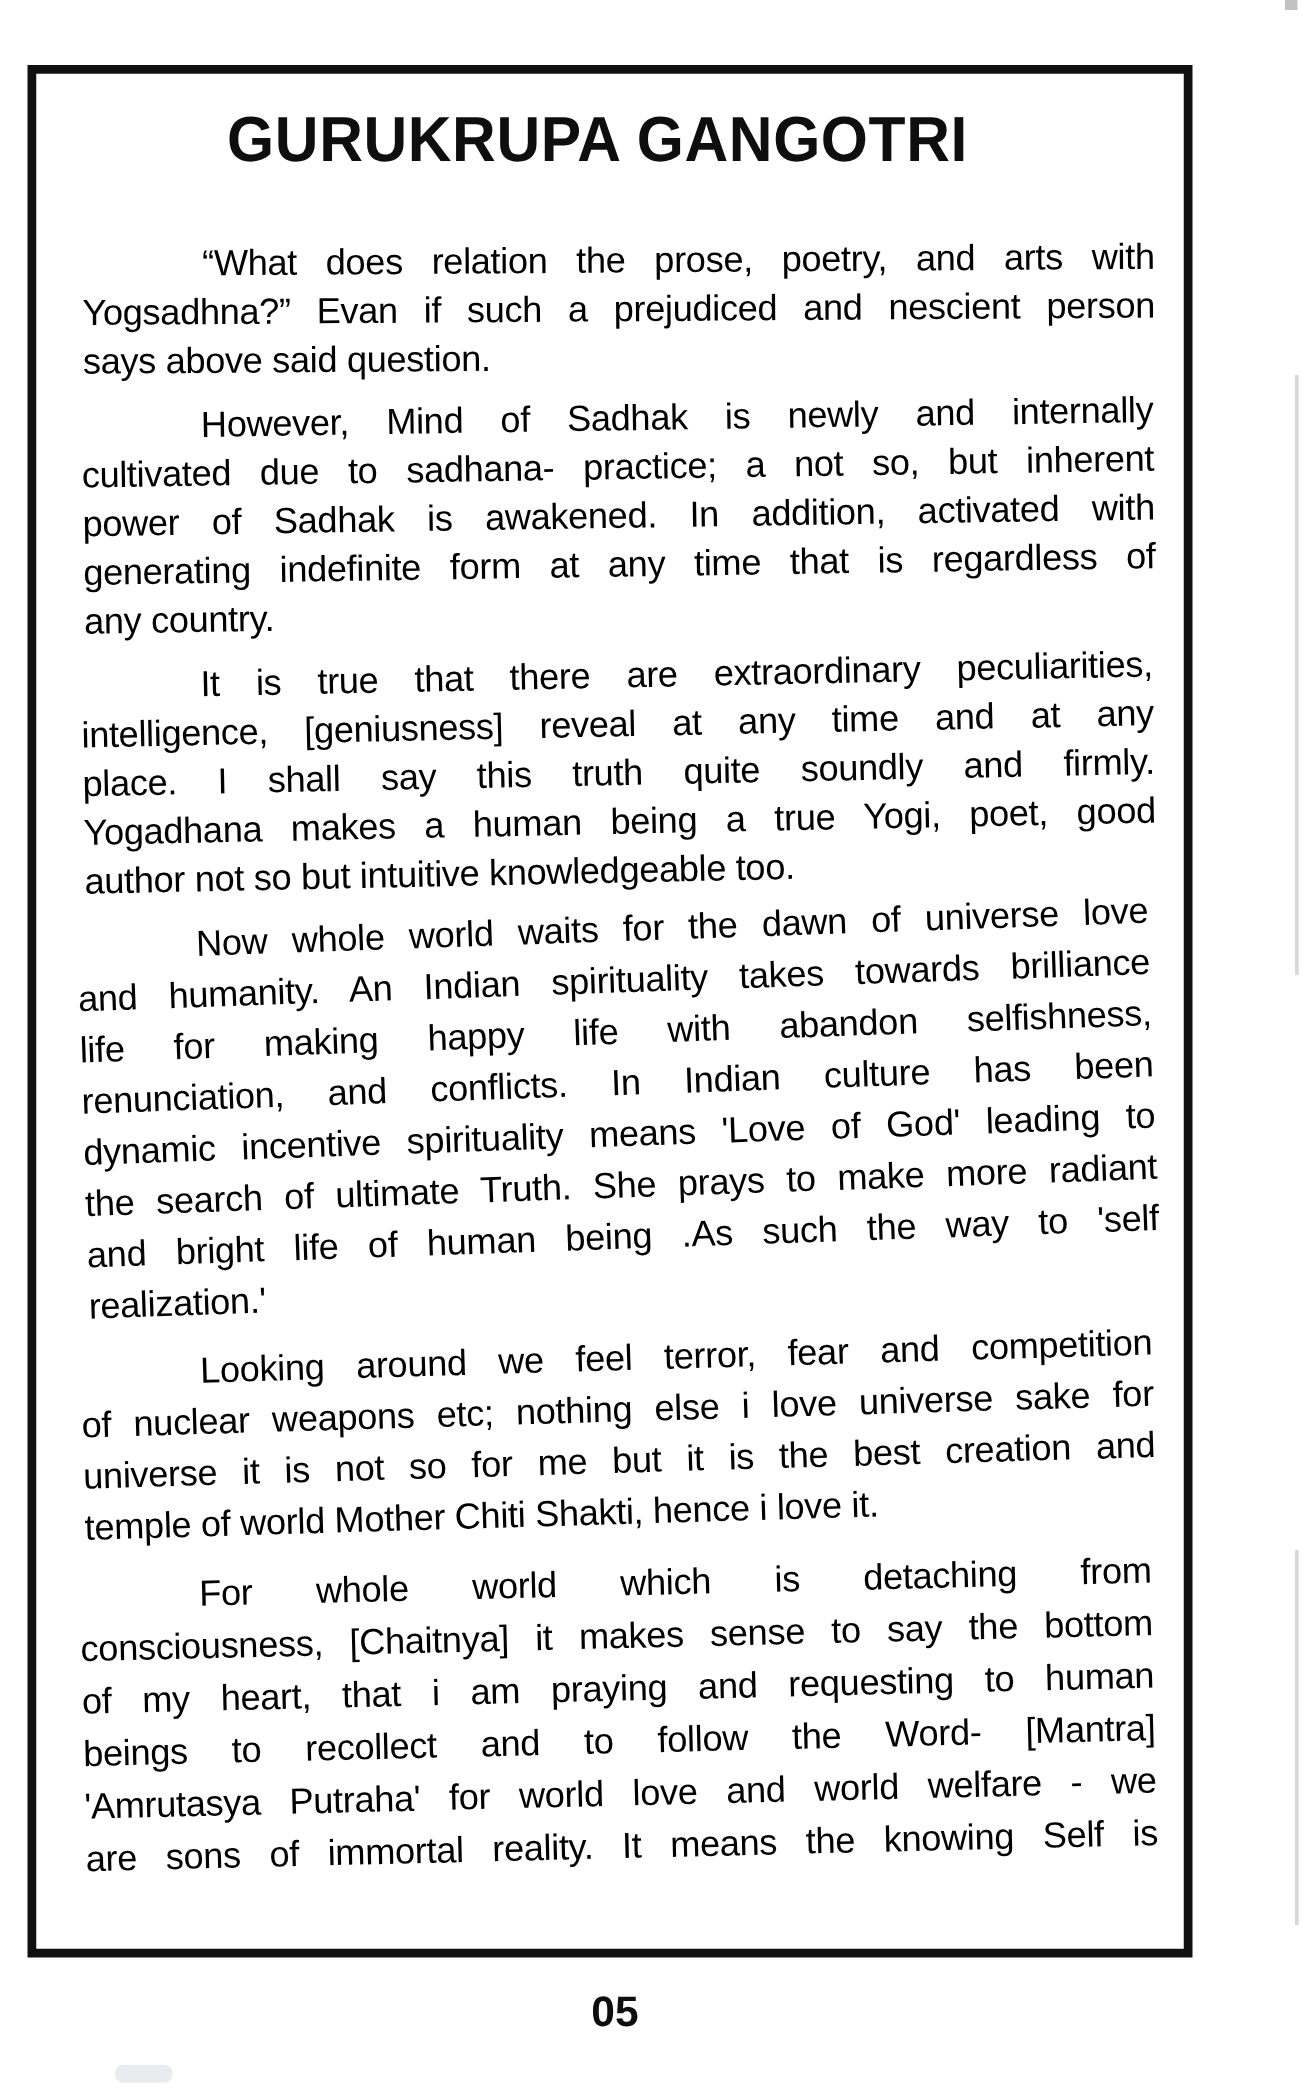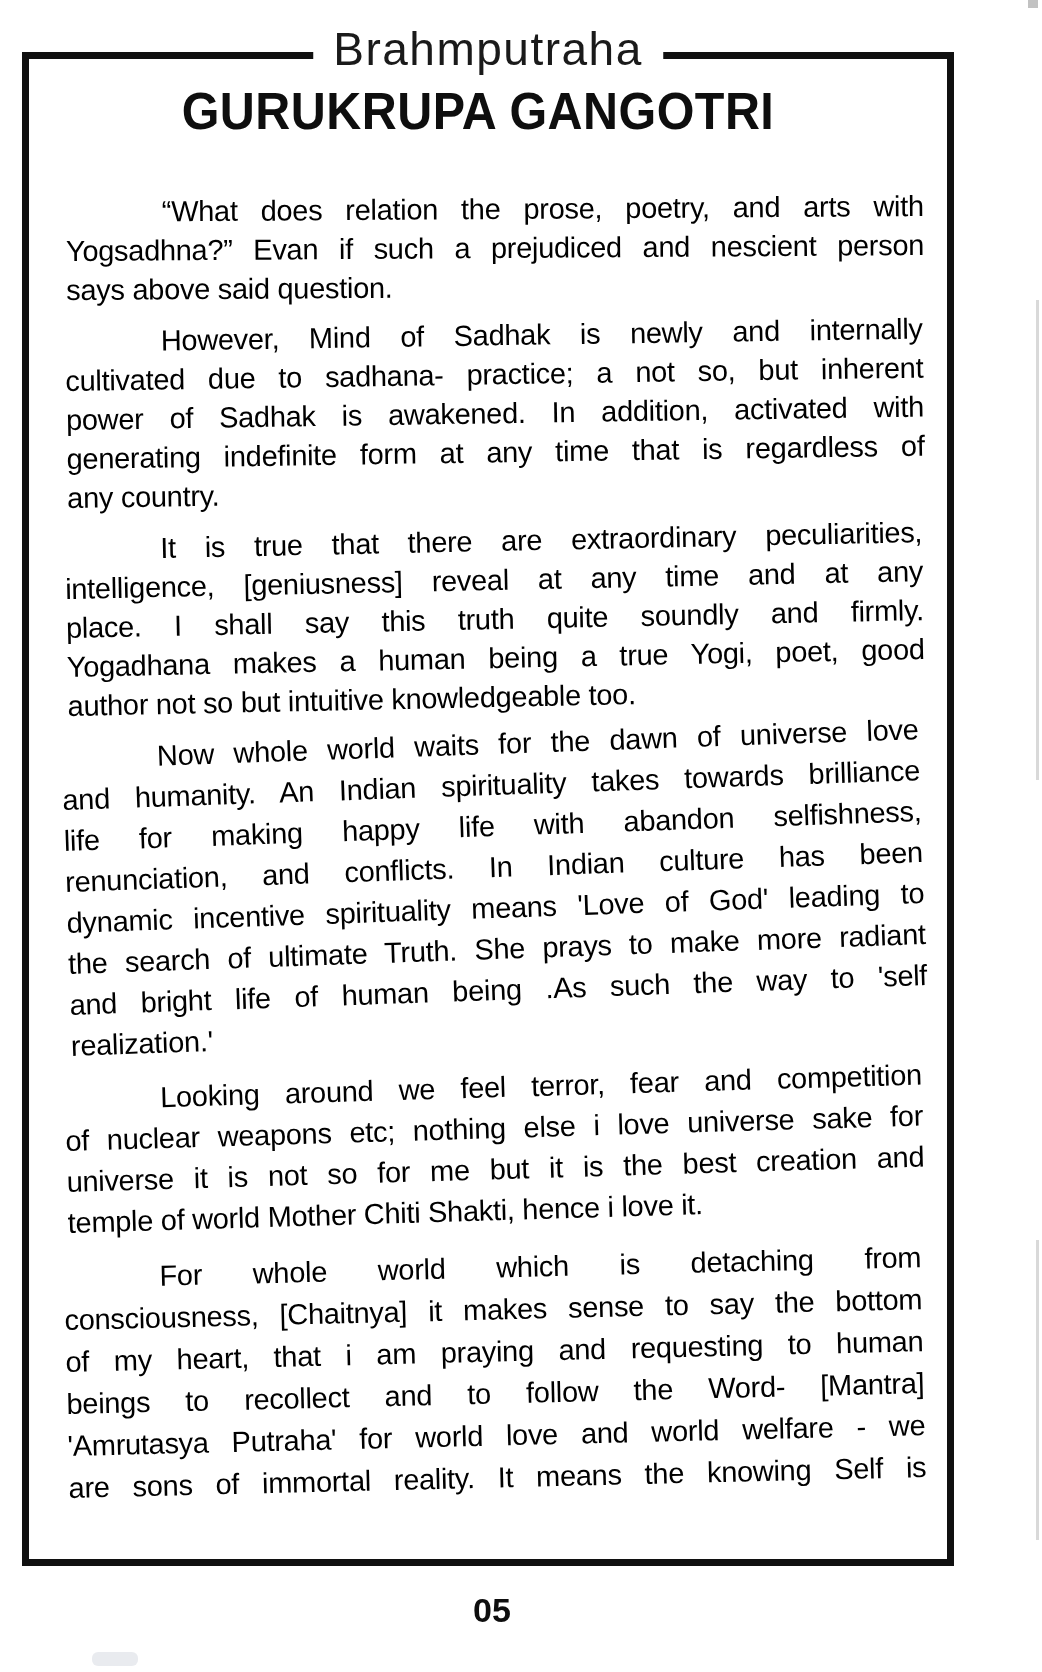--- a/index.html
+++ b/index.html
@@ -46,21 +46,20 @@
   .edge-b{top:1240px;height:300px;}
   .corner-speck{position:absolute;top:0;right:4px;width:10px;height:8px;background:#9a9a9a;opacity:.6;}
   .smudge{position:absolute;left:92px;top:1652px;width:46px;height:14px;background:#dfe3e8;border-radius:6px;opacity:.7;}
 </style>
 </head>
 <body>
 
 <div class="canvas">
   <div class="frame"></div>
 
-  <div class="series-title">Brahmputraha</div>
 
   <h1 class="book-title">GURUKRUPA GANGOTRI</h1>
 
   <div class="text-area" id="text-area">
       <div class="para p0">
         <div class="line first">“What does relation the prose, poetry, and arts with</div>
         <div class="line">Yogsadhna?” Evan if such a prejudiced and nescient person</div>
         <div class="line last">says above said question.</div>
       </div>
       <div class="para p1">

